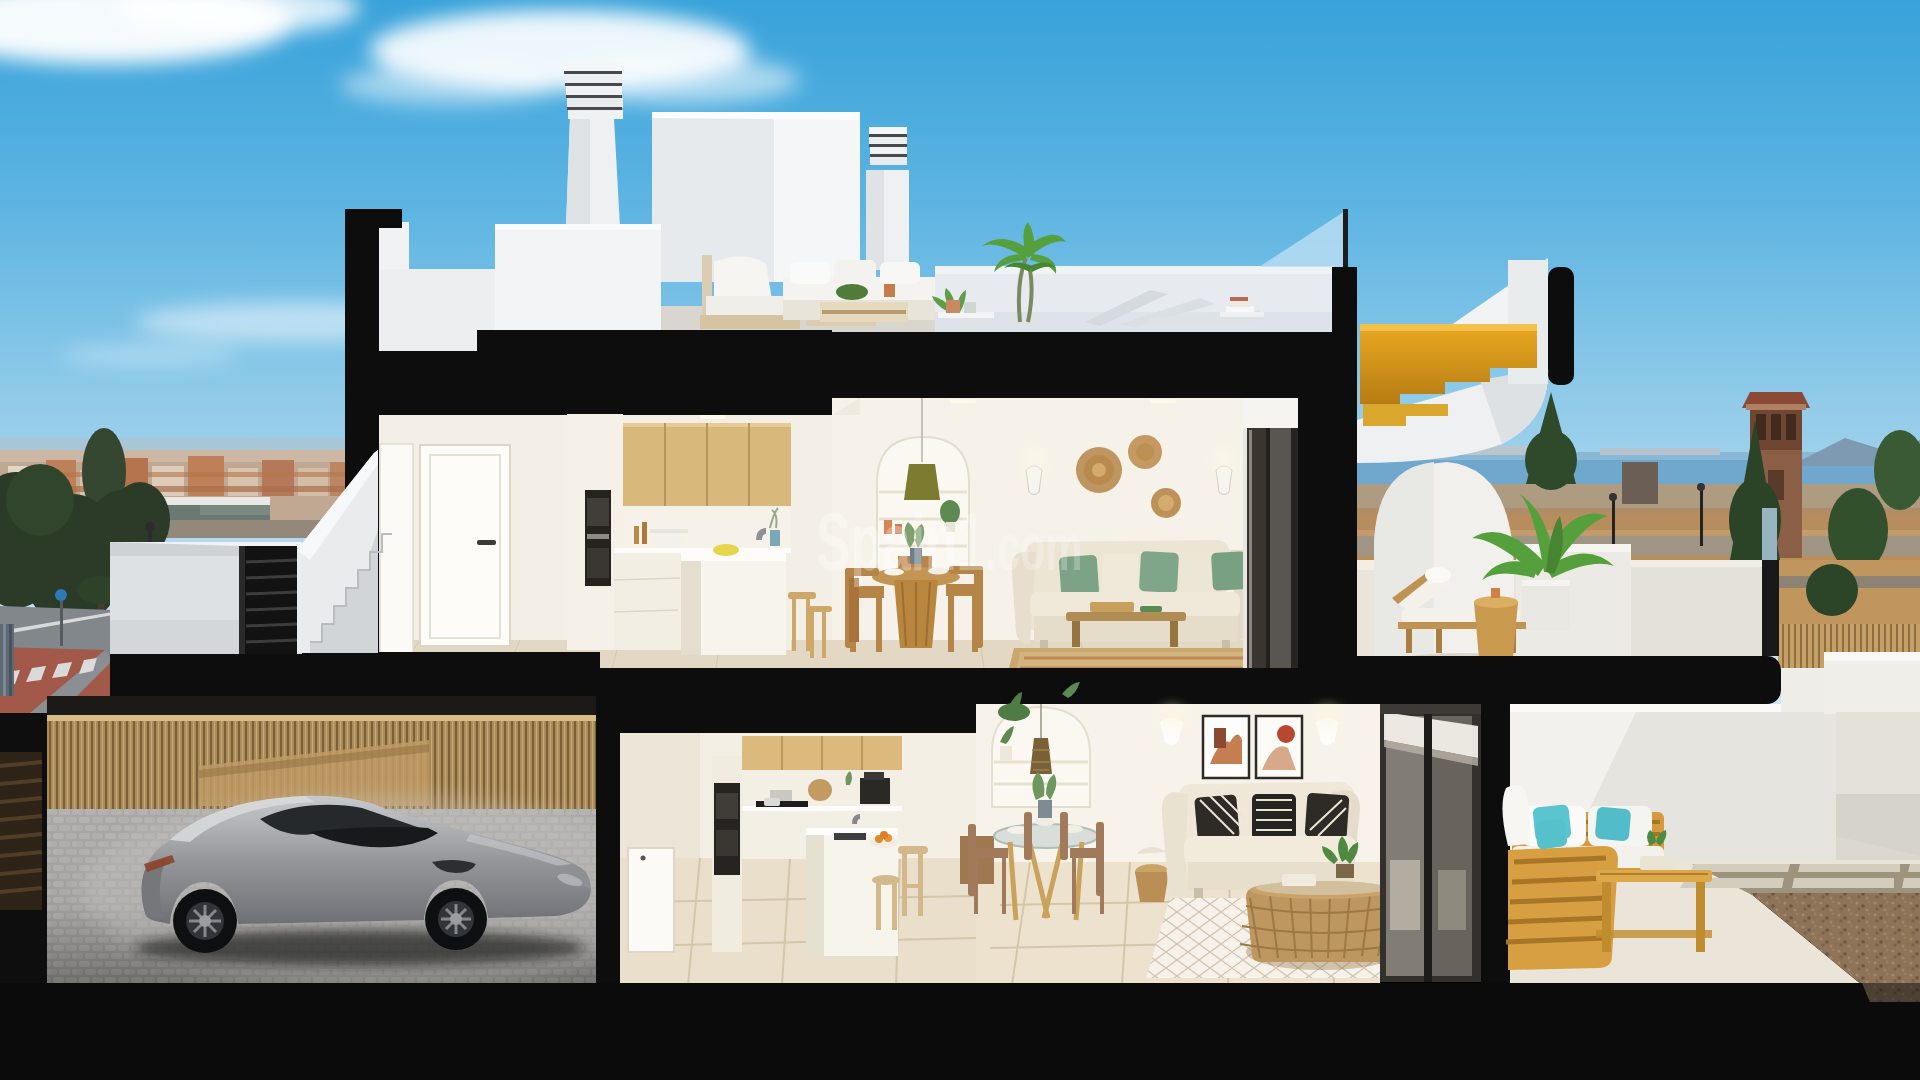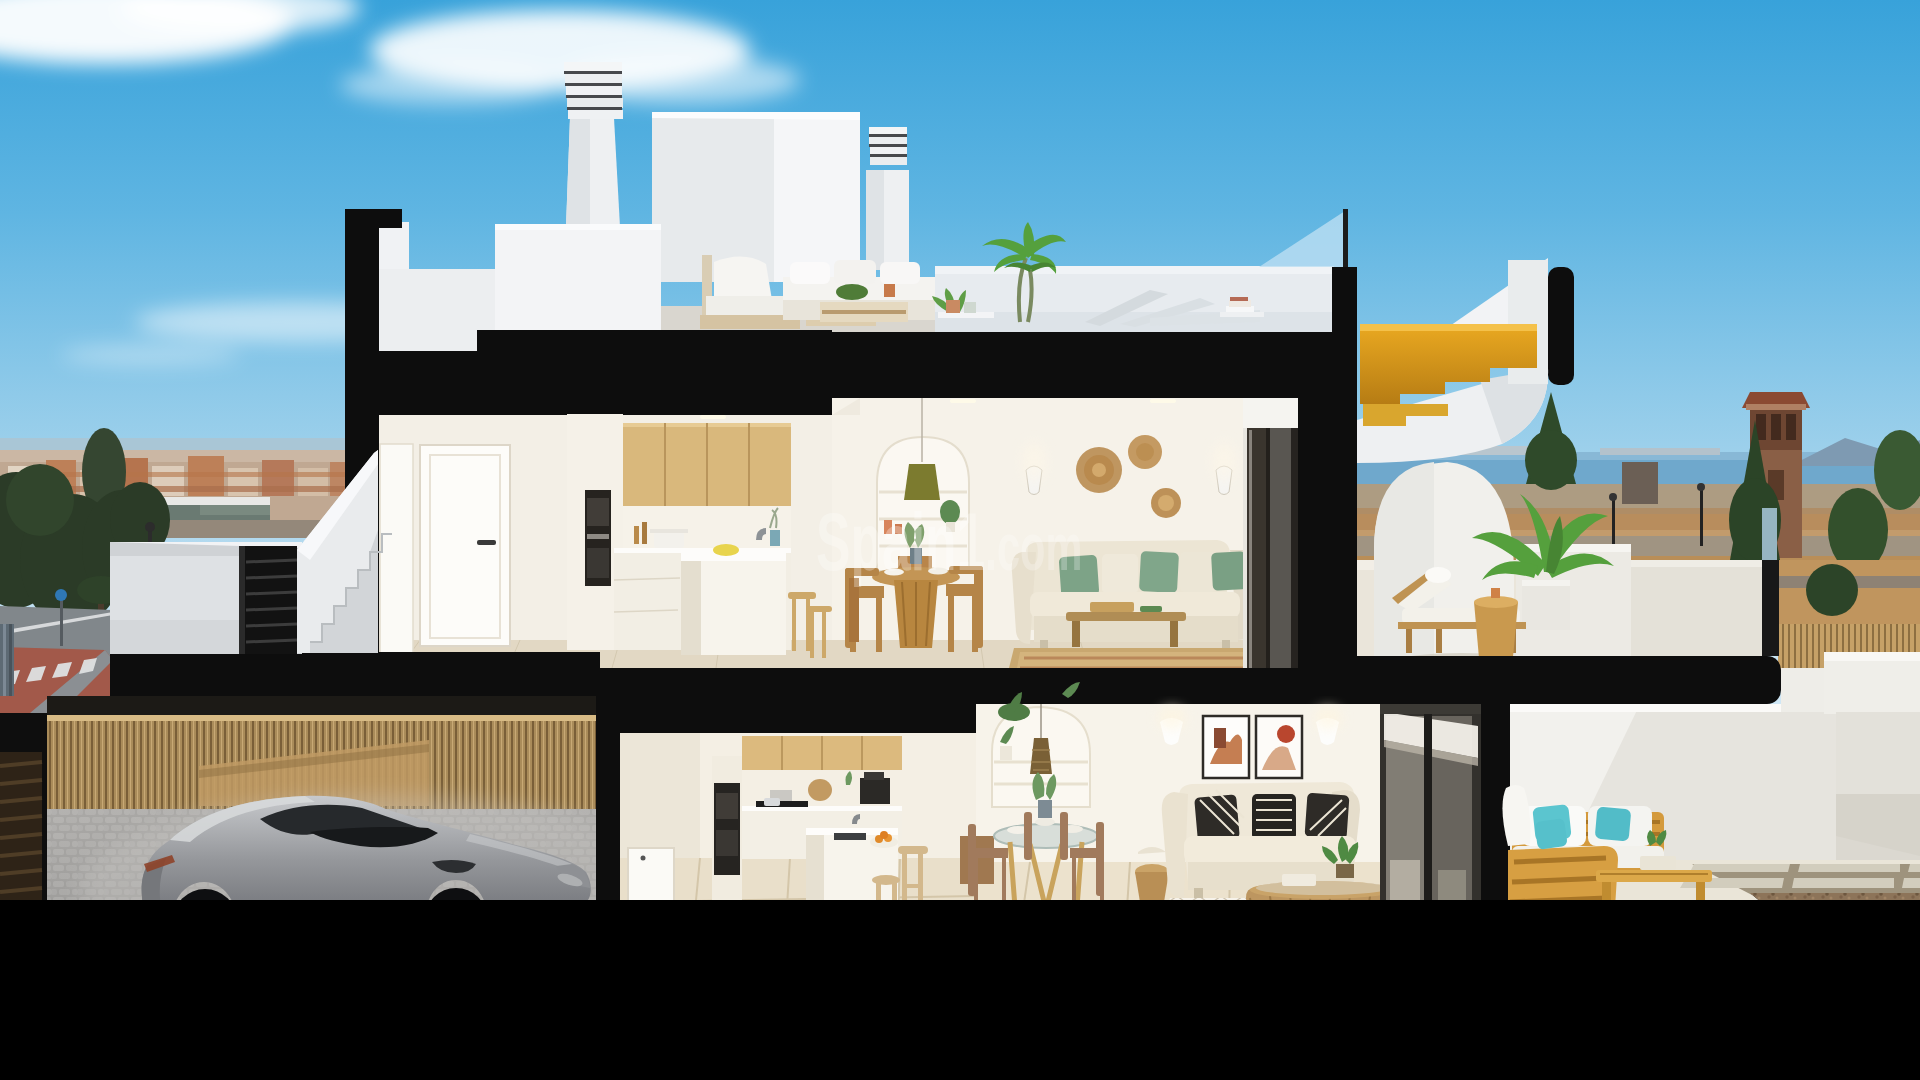--- a/index.html
+++ b/index.html
@@ -1,16 +1,16 @@
 <!DOCTYPE html>
 <html><head>
 <meta charset="utf-8">
 <style>
   html,body{margin:0;padding:0;background:#000;}
-  .stage{position:relative;width:1920px;height:900px;overflow:hidden;font-family:"Liberation Sans",sans-serif;}
+  .stage{position:relative;width:1920px;height:1080px;overflow:hidden;font-family:"Liberation Sans",sans-serif;}
   svg{display:block;}
 </style>
 </head>
 <body>
 <div class="stage">
 <svg width="1920" height="1080" viewBox="0 0 1920 1080">
 <defs>
   <linearGradient id="sky" x1="0" y1="0" x2="0" y2="1">
     <stop offset="0" stop-color="#38a2da"></stop>
     <stop offset="0.28" stop-color="#5fb5e2"></stop>

